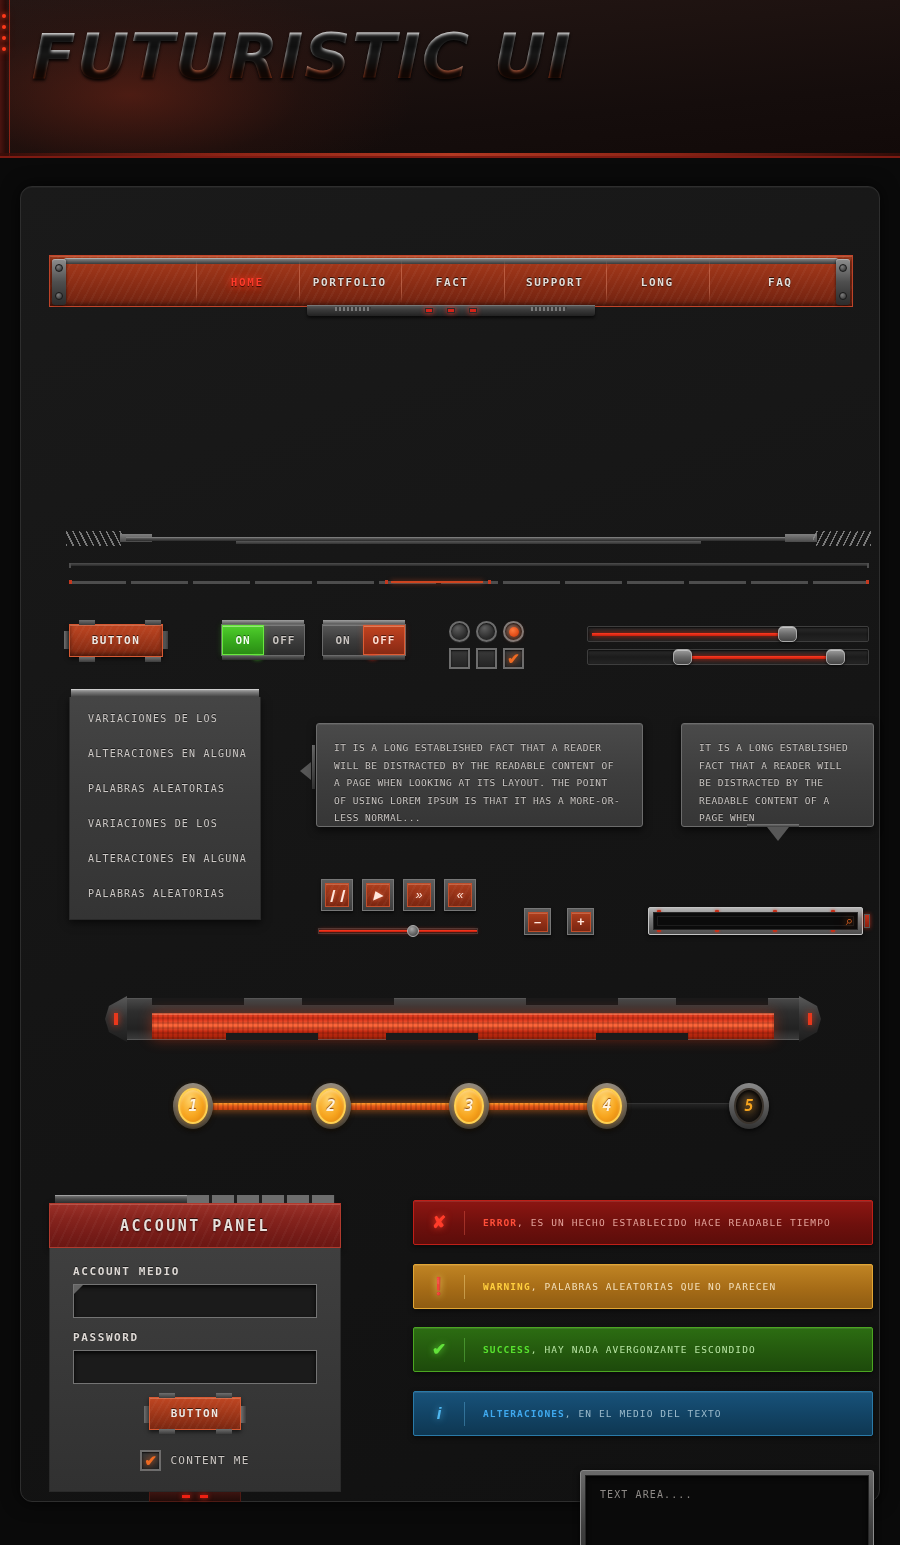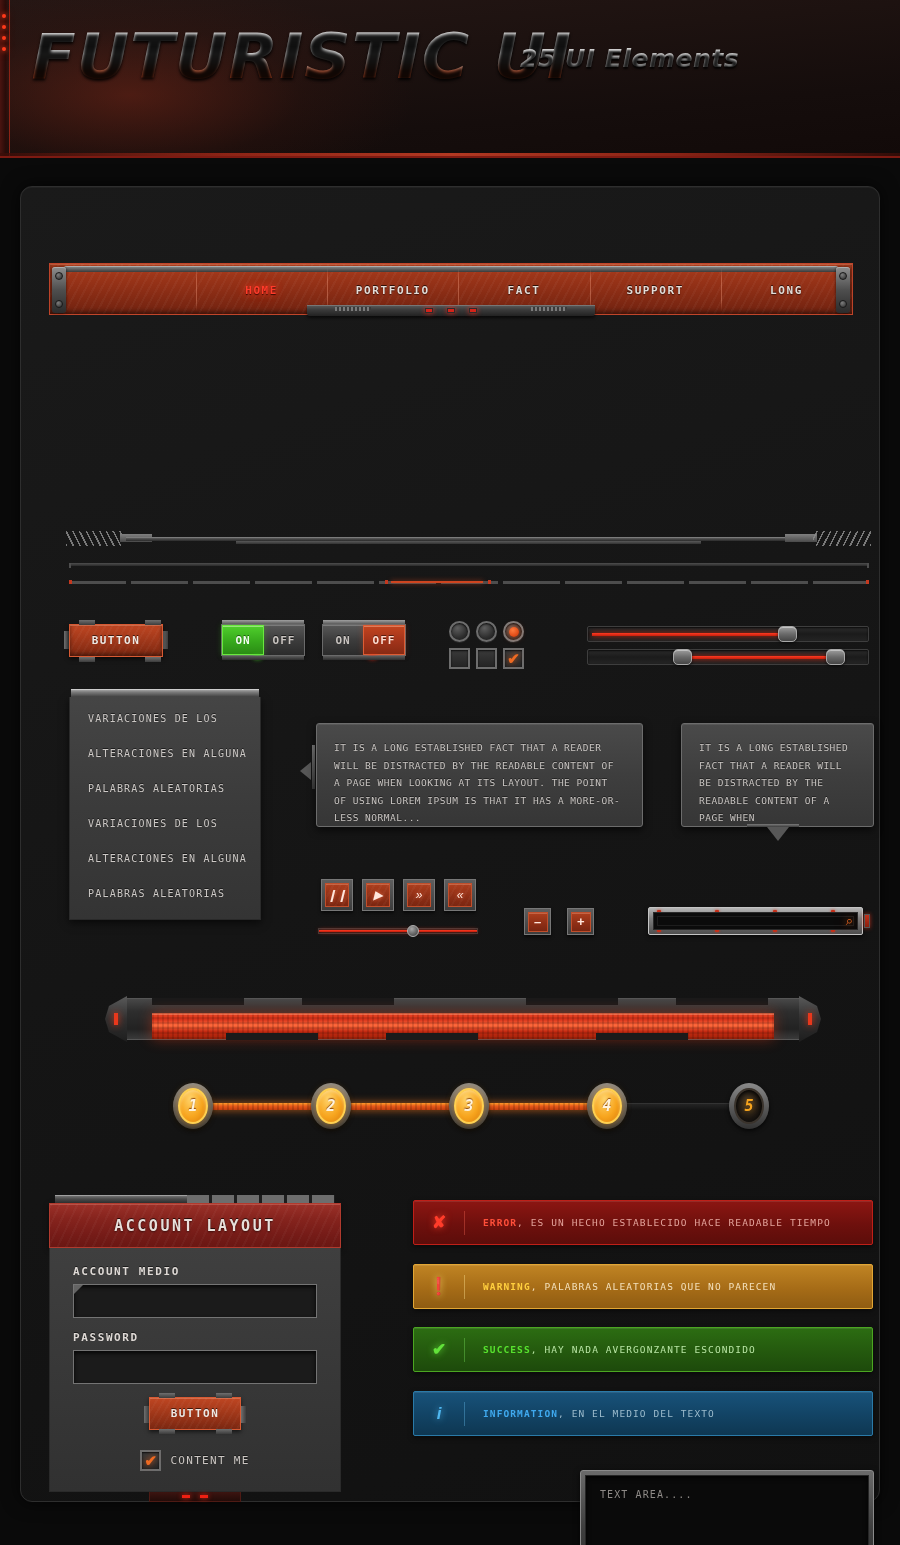--- a/index.html
+++ b/index.html
@@ -75,21 +75,21 @@
   .frame {
     position:absolute; left:20px; top:186px; width:860px; height:1316px;
     background: linear-gradient(160deg,#1a1a1a 0%, #151515 50%, #111 100%);
     border:1px solid #2e2e2e; border-radius:12px;
     box-shadow: inset 0 1px 0 rgba(255,255,255,.04), 0 0 18px rgba(0,0,0,.7);
   }
 
   
   .navwrap { position:absolute; left:28px; top:68px; width:804px; height:52px; }
   .nav {
-    position:absolute; left:0; top:8px; width:804px; height:52px;
+    position:absolute; left:0; top:0; width:804px; height:52px;
     background:
       repeating-linear-gradient(118deg, rgba(255,255,255,.035) 0 2px, transparent 2px 7px),
       linear-gradient(180deg,#b3411f 0%, #9d3519 22%, #8b2d15 55%, #7c2712 80%, #6d2210 100%);
     border:1px solid #c1452a;
     box-shadow: inset 0 1px 0 rgba(255,180,150,.26), inset 0 -2px 4px rgba(0,0,0,.5);
     display:flex; align-items:stretch;
   }
   .nav::before {
     content:""; position:absolute; left:14px; right:14px; top:2px; height:6px;
     background: linear-gradient(180deg,#8f8f8f,#5a5a5a 60%,#3a3a3a);
@@ -577,37 +577,37 @@
 <div class="banner">
   <div class="banner-edge">
     <div class="banner-leds">
       <i></i>
       <i></i>
       <i></i>
       <i></i>
     </div>
   </div>
   <div class="logo-main">FUTURISTIC UI</div>
-  <div class="logo-sub1">25 UI Elements</div>
 </div>
 
 <div class="frame">
 
   <div class="navwrap">
     <div class="nav">
       <div class="nav-cap l">
         <i class="a"></i>
         <i class="b"></i>
       </div>
       <div class="nav-spacer"></div>
       <div class="nav-item active">HOME</div>
       <div class="nav-item">PORTFOLIO</div>
       <div class="nav-item">FACT</div>
       <div class="nav-item">SUPPORT</div>
       <div class="nav-item">LONG</div>
+      <div class="nav-item nav-item-faq">FAQ</div>
       <div class="nav-cap r">
         <i class="a"></i>
         <i class="b"></i>
       </div>
     </div>
     <div class="nav-base">
       <i></i>
       <i></i>
       <i></i>
     </div>
@@ -773,21 +773,21 @@
     <div class="step on" style="left:414px">
         <i>4</i>
       </div>
     <div class="step off" style="left:556px">
         <i>5</i>
       </div>
   </div>
 
   <div class="acct">
     <div class="acct-top"></div>
-    <div class="acct-head">ACCOUNT LAYOUT</div>
+    <div class="acct-head">ACCOUNT PANEL</div>
     <div class="acct-body">
       <div class="fld-label">ACCOUNT MEDIO</div>
       <div class="fld-input focused"></div>
       <div class="fld-label">PASSWORD</div>
       <div class="fld-input"></div>
       <div class="acct-btn">
         <span class="brk tl"></span>
         <span class="brk tr"></span>
         <span class="sd l"></span>
         <span class="sd r"></span>
@@ -826,21 +826,21 @@
     <div class="ic">✔</div>
     <div class="sep"></div>
     <div class="msg">
       <b>SUCCESS</b><span>, HAY NADA AVERGONZANTE ESCONDIDO</span>
     </div>
   </div>
   <div class="alert info">
     <div class="ic">i</div>
     <div class="sep"></div>
     <div class="msg">
-      <b>INFORMATION</b><span>, EN EL MEDIO DEL TEXTO</span>
+      <b>ALTERACIONES</b><span>, EN EL MEDIO DEL TEXTO</span>
     </div>
   </div>
 
   <div class="ta-wrap">
     <div class="ta">TEXT AREA....</div>
 
   </div>
 
 </div>
 

